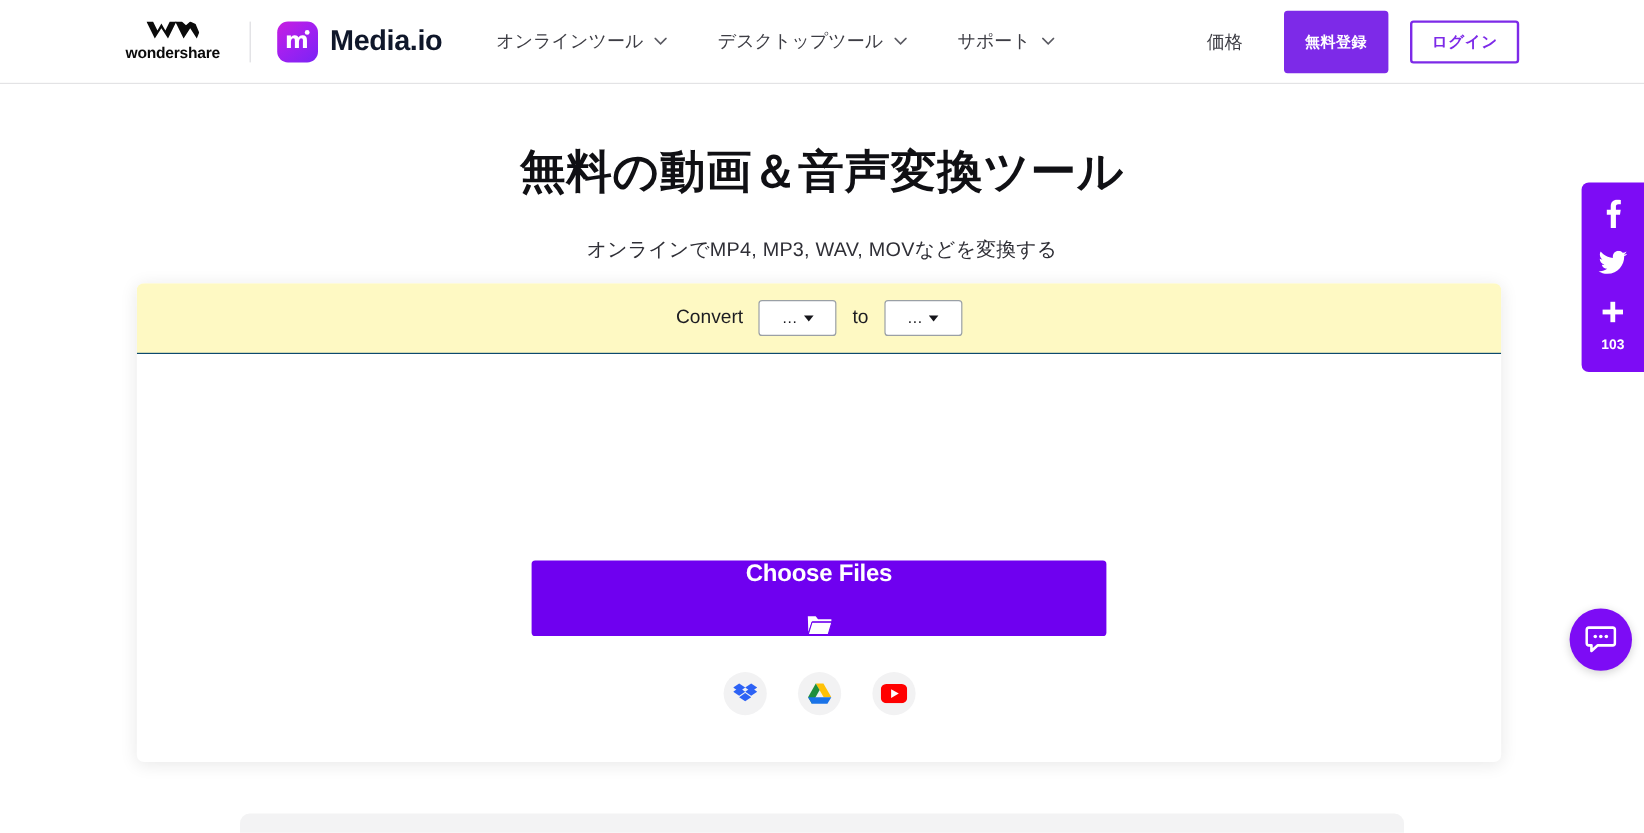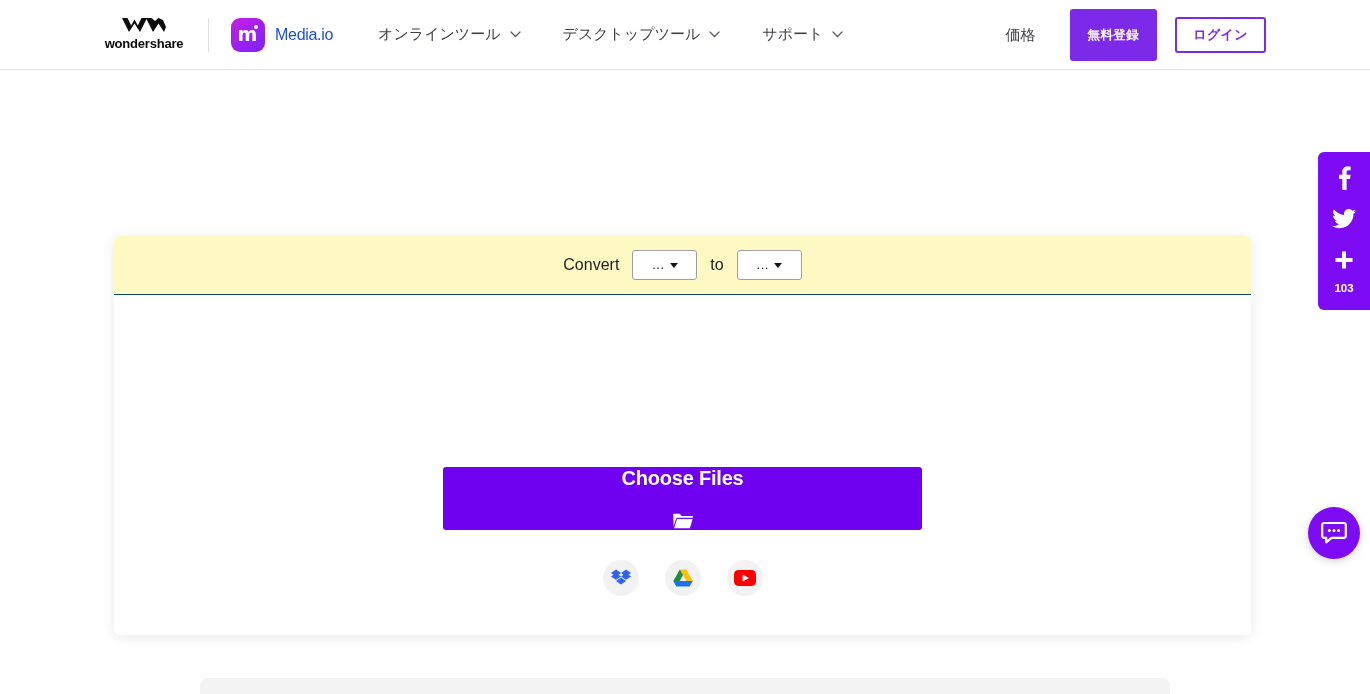--- a/index.html
+++ b/index.html
@@ -26,21 +26,21 @@
              margin-top: 3px; }
   .brand-sep { width: 1px; height: 34px; background: #dcdce0; margin: 0 22px 0 18px; }
   .brand-media { display: flex; align-items: center; gap: 10px; }
   .mio-icon { width: 34px; height: 34px; border-radius: 9px;
               background: linear-gradient(140deg,#c81ee0 0%, #a320f0 45%, #7a24f5 100%);
               position: relative; display:flex; align-items:center; justify-content:center; }
   .mio-icon .m { color:#fff; font-size: 19px; font-weight: 700; line-height:1;
                  font-family:"DejaVu Sans", sans-serif; letter-spacing:-1px; margin-left:-2px;}
   .mio-icon .dot { position:absolute; top:7px; right:7px; width:4px; height:4px;
                    border-radius:50%; background:#fff; }
-  .mio-name { font-size: 16px; font-weight: 400; color: #1d4ed8; letter-spacing: -.3px; }
+  .mio-name { font-size: 24px; font-weight: 700; color: #0f172a; letter-spacing: -.3px; }
 
   .nav { display: flex; align-items: center; margin-left: 24px; }
   .nav-item { display: flex; align-items: center; gap: 9px; padding: 0 21px;
               font-size: 15px; color: #3d3d44; cursor: pointer; }
   .chev { width: 11px; height: 7px; }
 
   .header-right { position: absolute; right: 104px; top: 0; height: 70px;
                   display: flex; align-items: center; gap: 0; }
   .price-link { font-size: 15px; color: #3d3d44; margin-right: 34px; cursor: pointer; }
   .btn-signup { background: #7d2ae8; color: #fff; font-size: 12.5px; font-weight: 700;
@@ -164,20 +164,22 @@
     </div>
 
     <div class="header-right">
       <div class="price-link">価格</div>
       <button class="btn-signup">無料登録</button>
       <button class="btn-login">ログイン</button>
     </div>
   </div>
 
   <div class="hero">
+    <h1>無料の動画＆音声変換ツール</h1>
+    <p>オンラインでMP4, MP3, WAV, MOVなどを変換する</p>
   </div>
 
   <div class="card">
 
     <div class="card-head">
       <span class="conv-label">Convert</span>
       <div class="sel">
         <span class="dots">...</span>
         <span class="caret"></span>
       </div>

